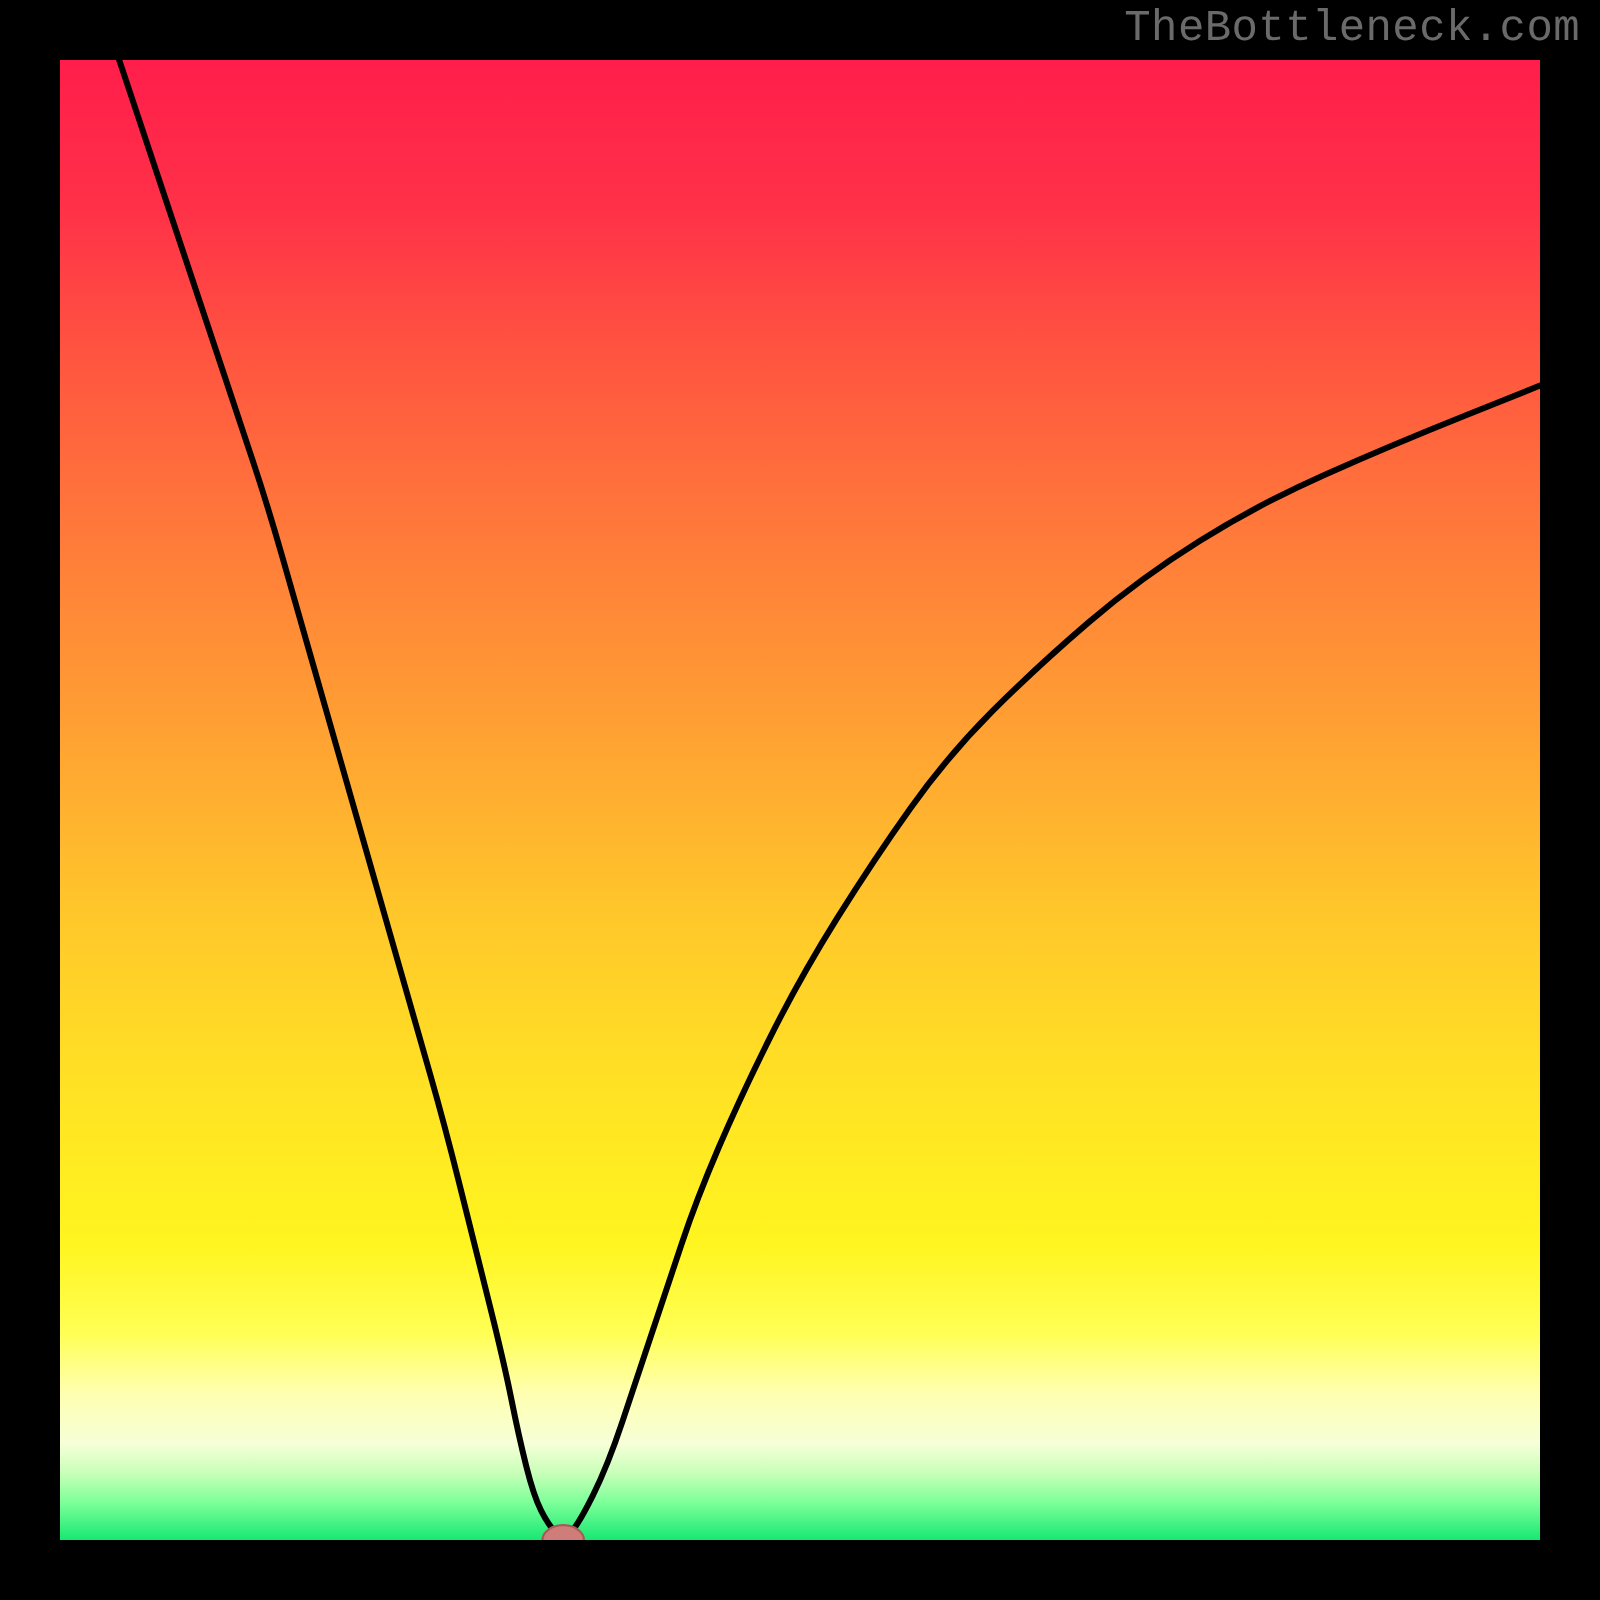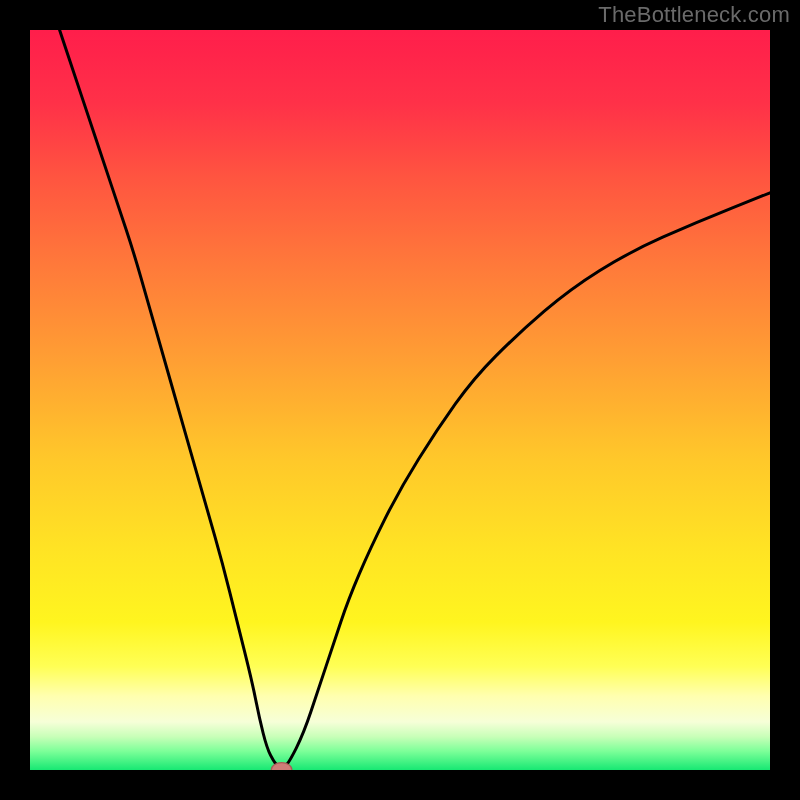--- a/index.html
+++ b/index.html
@@ -13,21 +13,21 @@
   .frame {
     position: relative;
     width: 800px;
     height: 800px;
     background: #000000;
   }
   .watermark {
     position: absolute;
     top: 2px;
     right: 10px;
-    font-family: Liberation Sans, sans-serif;
+    font-family: Liberation Mono, monospace;
     font-size: 22px;
     font-weight: 500;
     color: #6a6a6a;
     letter-spacing: 0.2px;
     z-index: 10;
     margin-left: 38px;
   }
   svg.plot {
     position: absolute;
     left: 30px;

